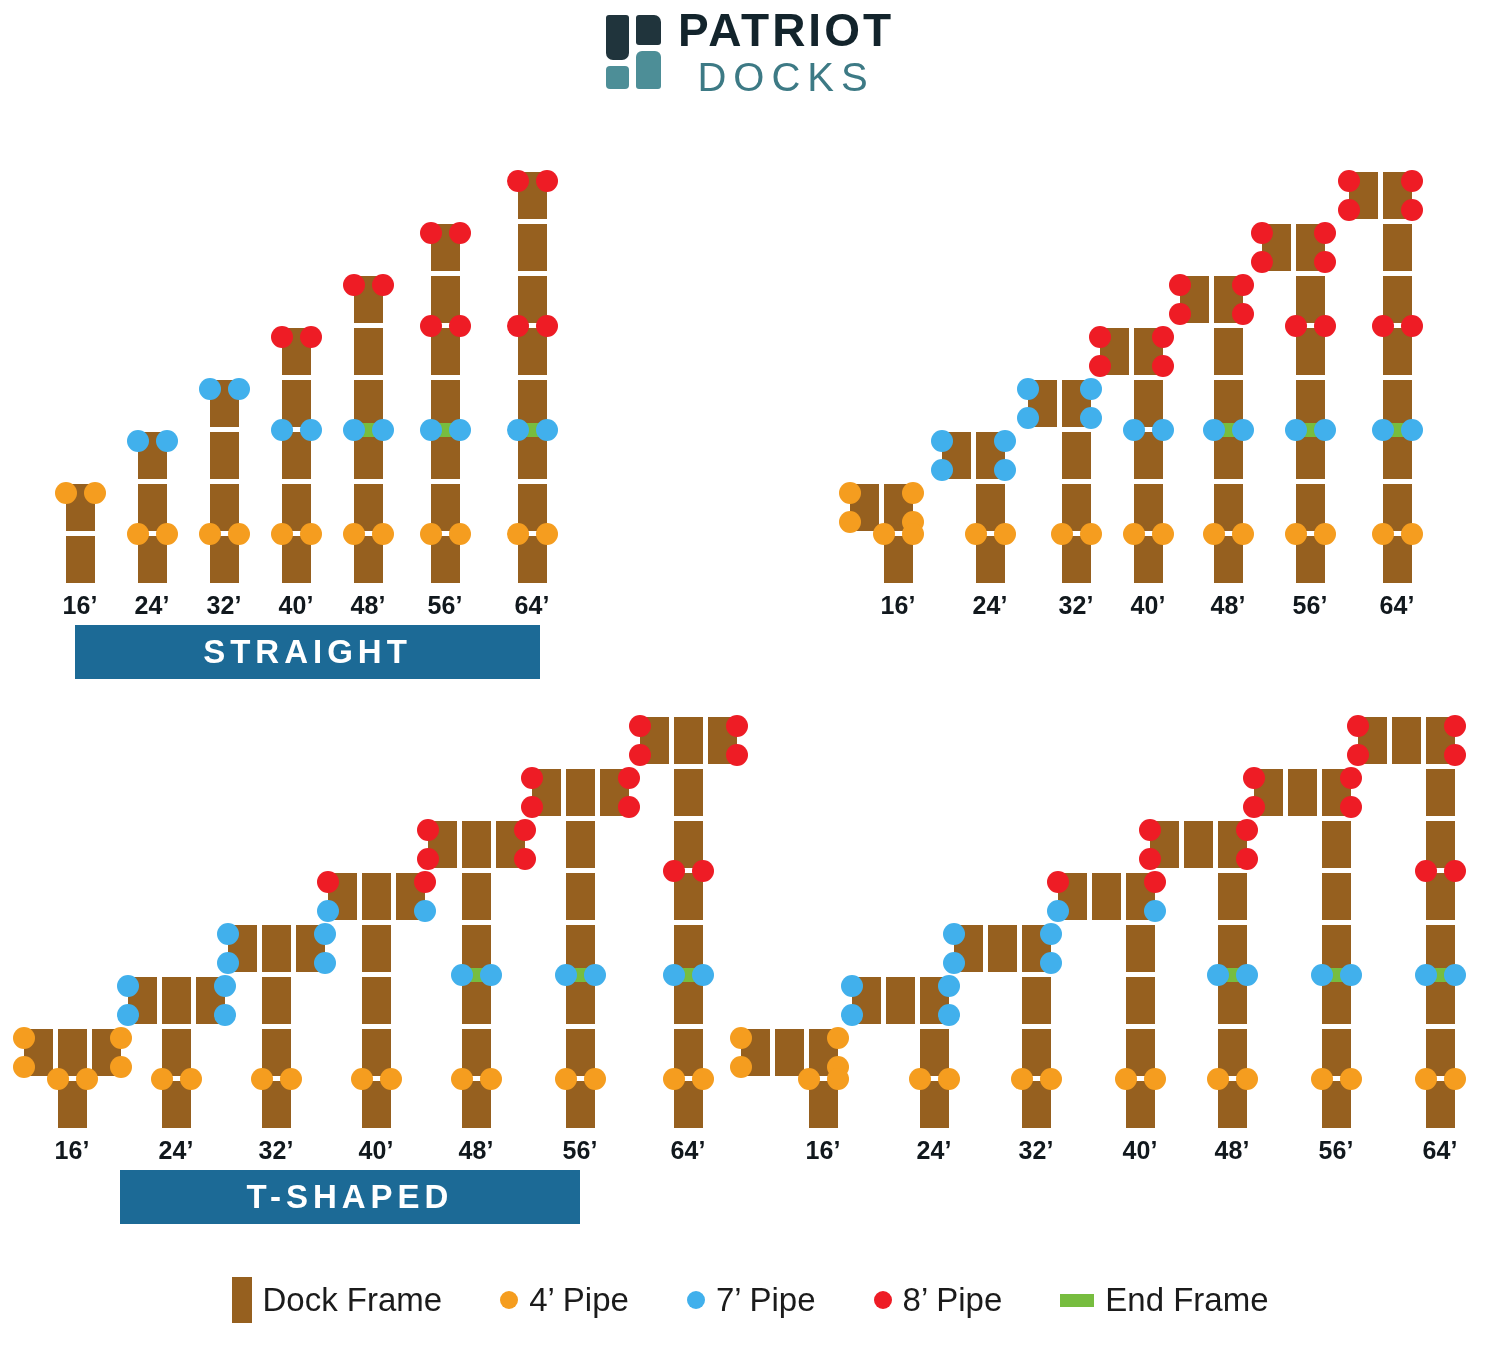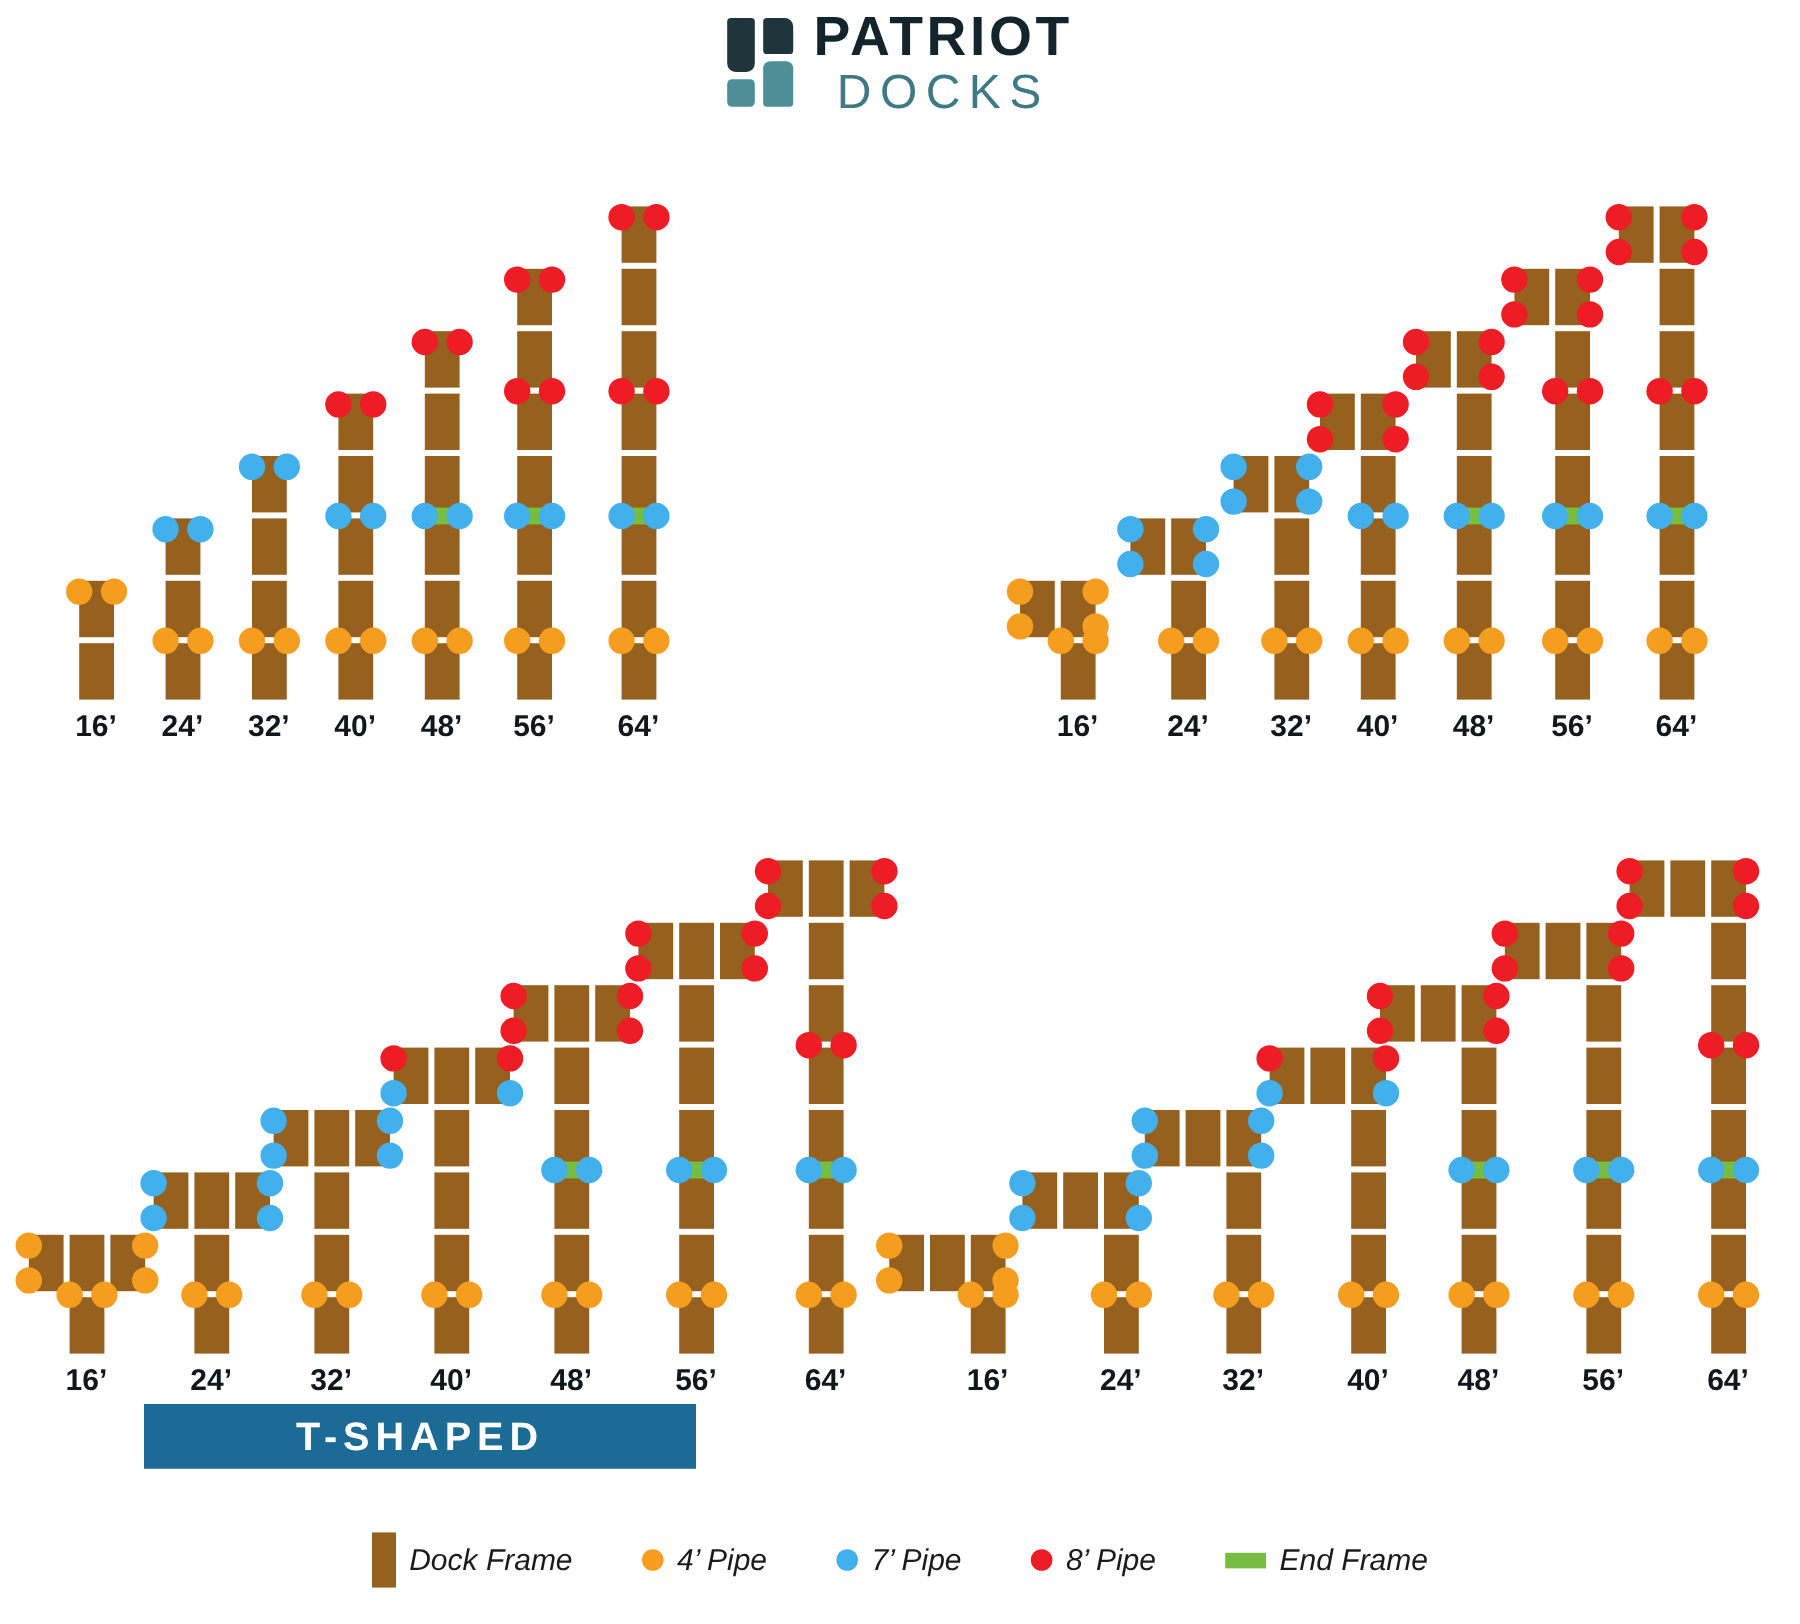--- a/index.html
+++ b/index.html
@@ -50,21 +50,21 @@
   .seg{position:absolute;background:#96601f;}
   .dot{position:absolute;border-radius:50%;}
   .rail{position:absolute;background:#77bd3f;}
 
   
   #legend{
     position:absolute;left:0;top:1270px;width:1500px;height:60px;
     display:flex;align-items:center;justify-content:center;gap:58px;
   }
   .legend-item{display:flex;align-items:center;gap:11px;}
-  .legend-text{font-size:25px;color:#1b1b1b;white-space:nowrap;font-style:italic;}
+  .legend-text{font-size:33px;color:#1b1b1b;white-space:nowrap;}
   .sw-frame{width:20px;height:46px;background:#96601f;}
   .sw-dot{width:18px;height:18px;border-radius:50%;}
   .sw-rail{width:34px;height:13px;background:#77bd3f;}
 </style>
 </head>
 <body>
 
 <div id="header">
   <div id="logo-row">
     <div id="logo-mark">
@@ -175,20 +175,23 @@
         </div>
       </div>
       <div class="label-row" style="top: 428px;">
         <div class="size-label" style="left: 80px;">16’</div>
         <div class="size-label" style="left: 152px;">24’</div>
         <div class="size-label" style="left: 224px;">32’</div>
         <div class="size-label" style="left: 296px;">40’</div>
         <div class="size-label" style="left: 368px;">48’</div>
         <div class="size-label" style="left: 445px;">56’</div>
         <div class="size-label" style="left: 532px;">64’</div>
+      </div>
+      <div class="banner" style="background: rgb(28, 106, 150); left: 75px; width: 465px; top: 462px;">
+        <span class="banner-text">STRAIGHT</span>
       </div>
     </div>
     <div class="panel" style="left: 750px; top: 0px;">
       <div class="panel-plot">
         <div class="dock-col" style="left: 0px; top: 0px; width: 750px; height: 420px;">
           <div class="seg" style="left: 133.5px; top: 373px; width: 29px; height: 47px;"></div>
           <div class="seg" style="left: 133.5px; top: 321px; width: 29px; height: 47px;"></div>
           <div class="seg" style="left: 99.5px; top: 321px; width: 29px; height: 47px;"></div>
           <div class="dot" style="left: 88.5px; top: 319px; width: 22px; height: 22px; background: rgb(245, 157, 31);"></div>
           <div class="dot" style="left: 151.5px; top: 319px; width: 22px; height: 22px; background: rgb(245, 157, 31);"></div>

